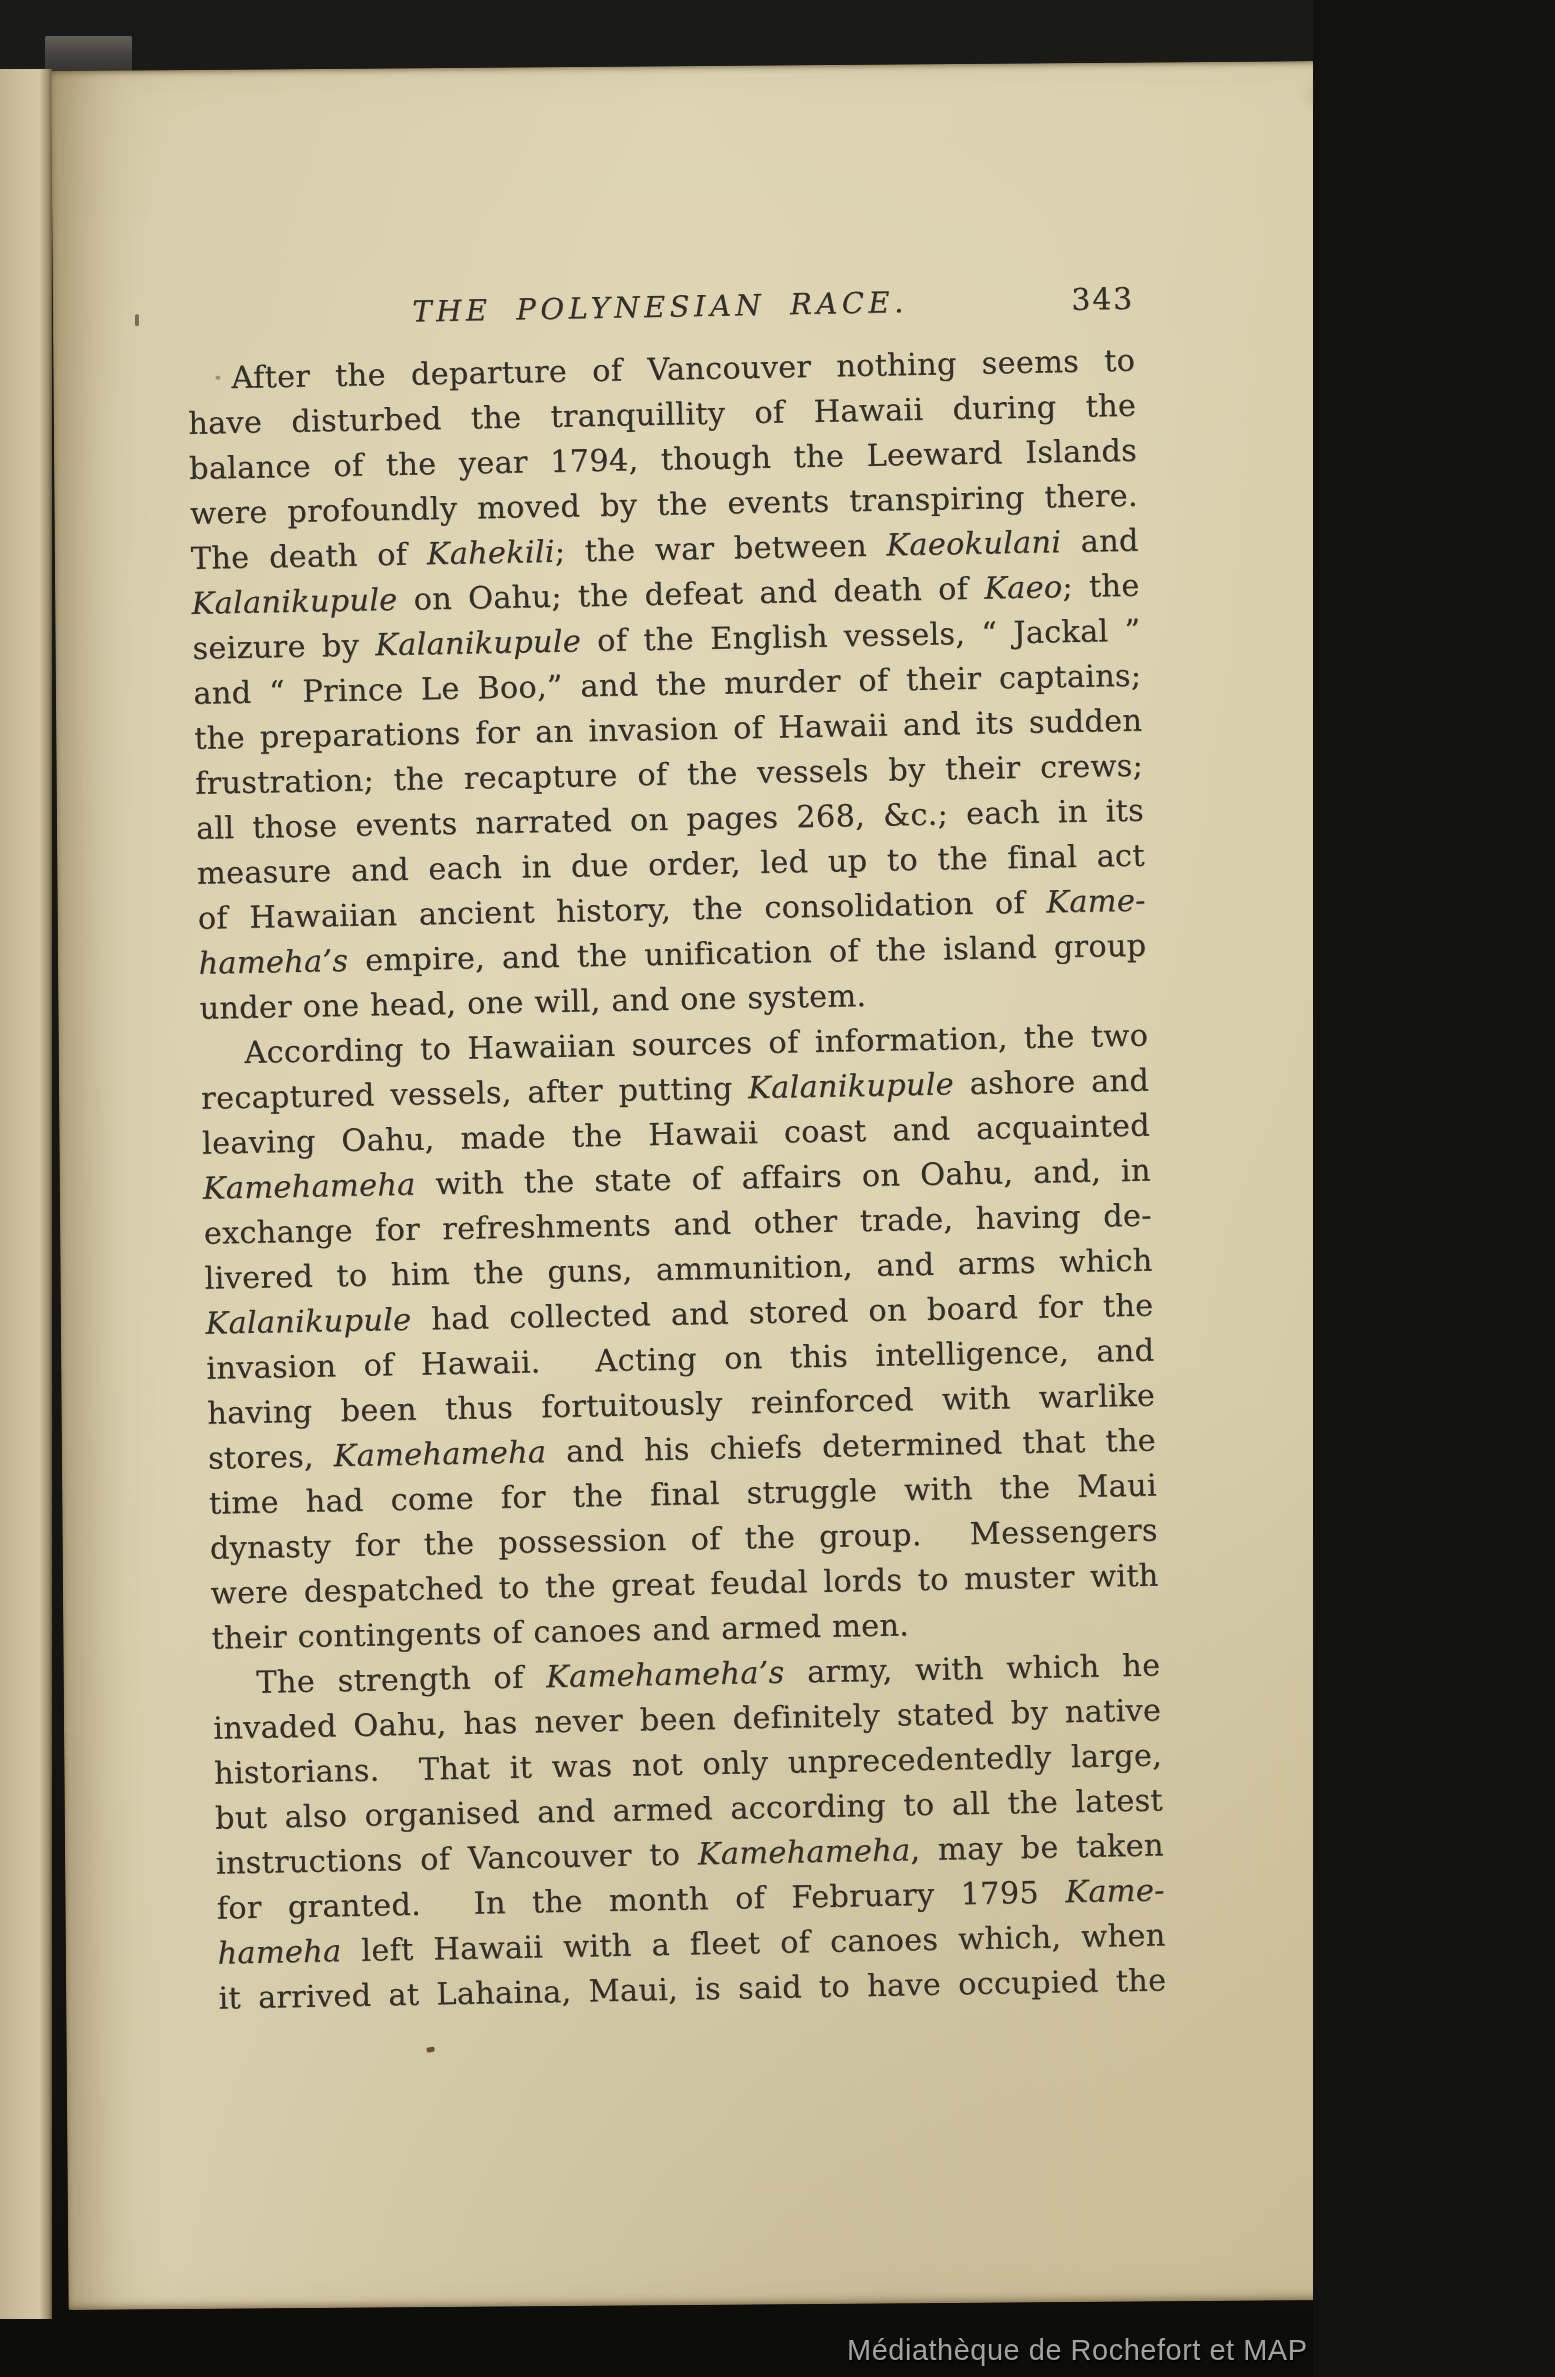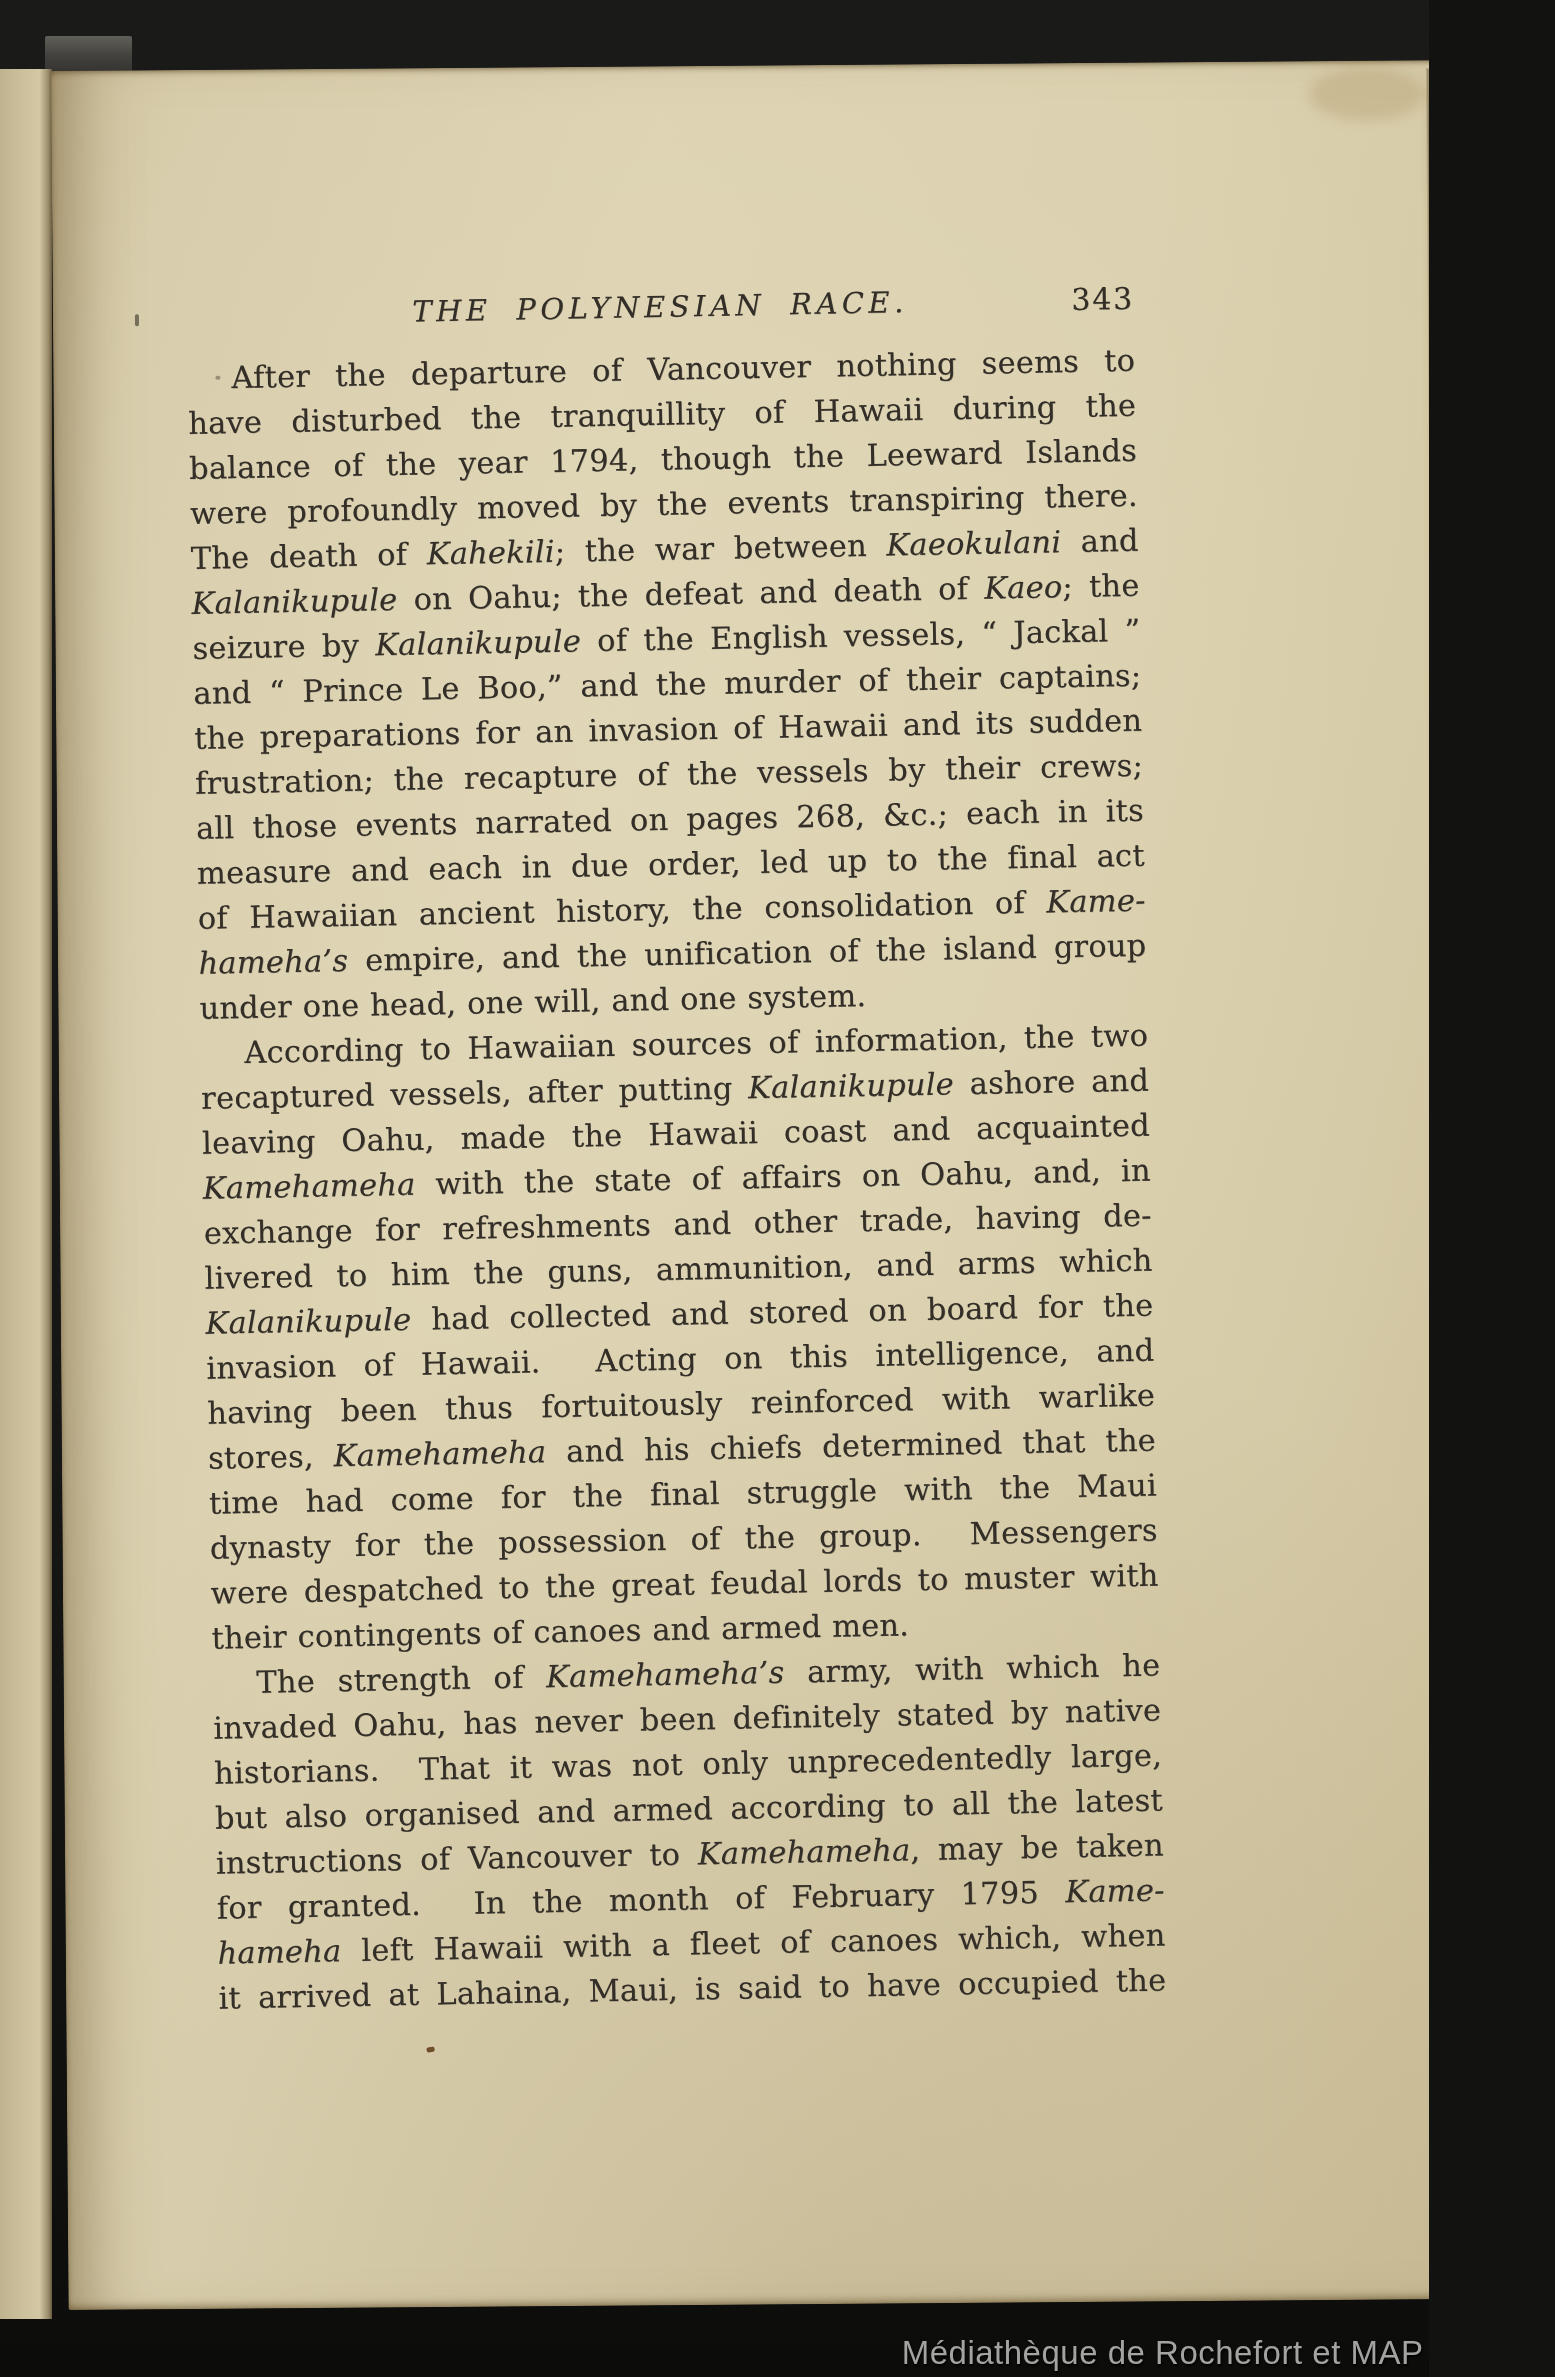--- a/index.html
+++ b/index.html
@@ -1,17 +1,17 @@
 <!DOCTYPE html>
 <html style="font-size:14.6px"><head>
 <meta charset="utf-8">
 <style>
   html,body { margin:0; padding:0; background:#121211; }
   .scan {
-    position:relative; width:1429px; height:2377px; overflow:hidden;
+    position:relative; width:1313px; height:2377px; overflow:hidden;
     background:linear-gradient(180deg,#1a1a19 0%,#161615 60%,#111110 88%,#0c0c0b 100%);
     font-family:"DejaVu Serif", serif;
   }
   
   .cloth {
     position:absolute; left:45px; top:36px; width:87px; height:44px;
     background:linear-gradient(180deg,#6c6b65 0%,#4a4944 45%,#31302c 100%);
     opacity:.85; border-radius:1.8px;
   }
   .blue-notch {
@@ -70,21 +70,21 @@
   .running-title { display:block; text-align:center; font-style:italic; letter-spacing:4.5px; word-spacing:11px; }
   .page-number { position:absolute; right:0; top:0.9px; font-size:30px; letter-spacing:1.8px; }
   .text-block { margin-top:22px; font-size:30.5px; line-height:45px; word-spacing:0.9px; letter-spacing:0.2px; }
   .para { margin:0; }
   .line { text-align:justify; text-align-last:justify; }
   .line.endline { text-align-last:left; }
   .line.first { text-indent:44px; }
   .it { font-style:italic; }
   .watermark {
     position:absolute; right:5.5px; top:2334px;
-    font-family:"Liberation Sans","DejaVu Sans",sans-serif; font-size:33px;
+    font-family:"Liberation Sans","DejaVu Sans",sans-serif; font-size:29px;
     color:#a3a3a1; letter-spacing:0.5px; text-shadow:0.9px 1.8px 1.8px rgba(0,0,0,.9);text-align:center;
   }
 </style>
 </head>
 <body>
 
 <div class="scan">
   <div class="cloth"></div>
   <div class="blue-notch"></div>
   <div class="prev-page"></div>

